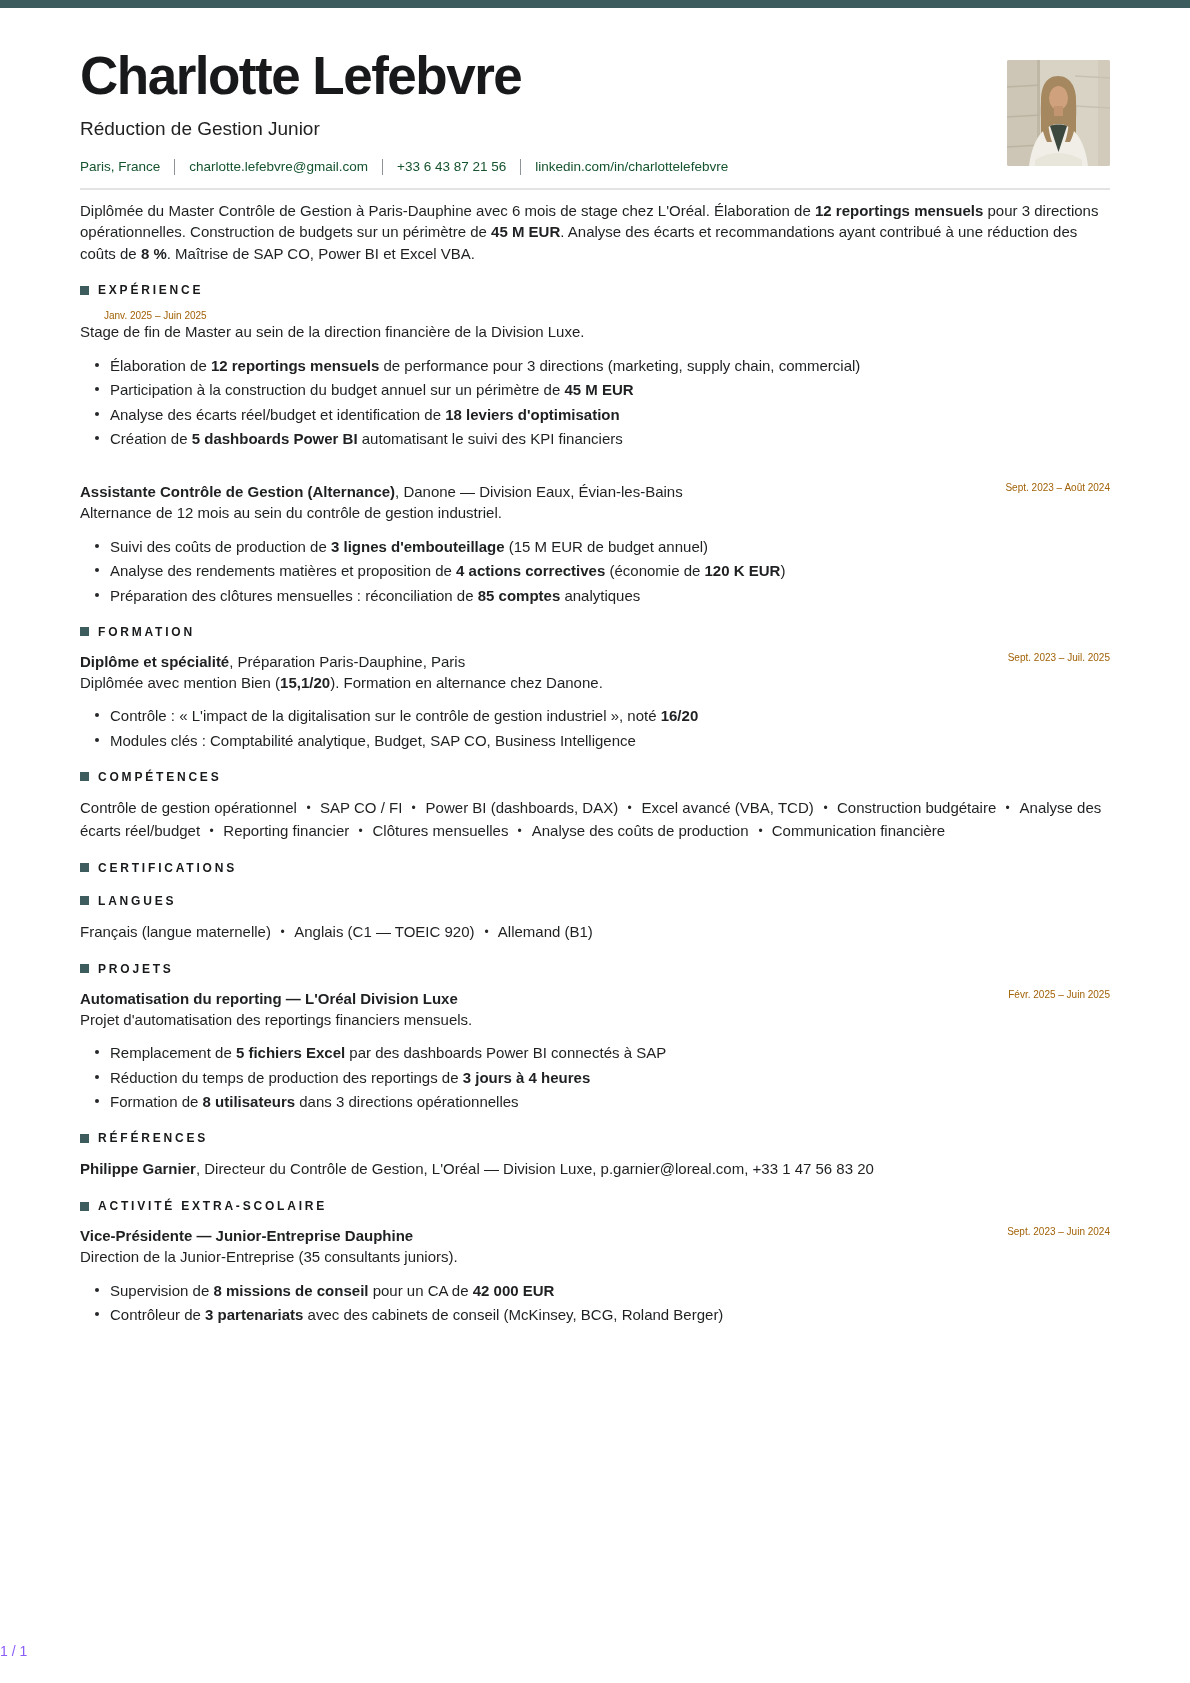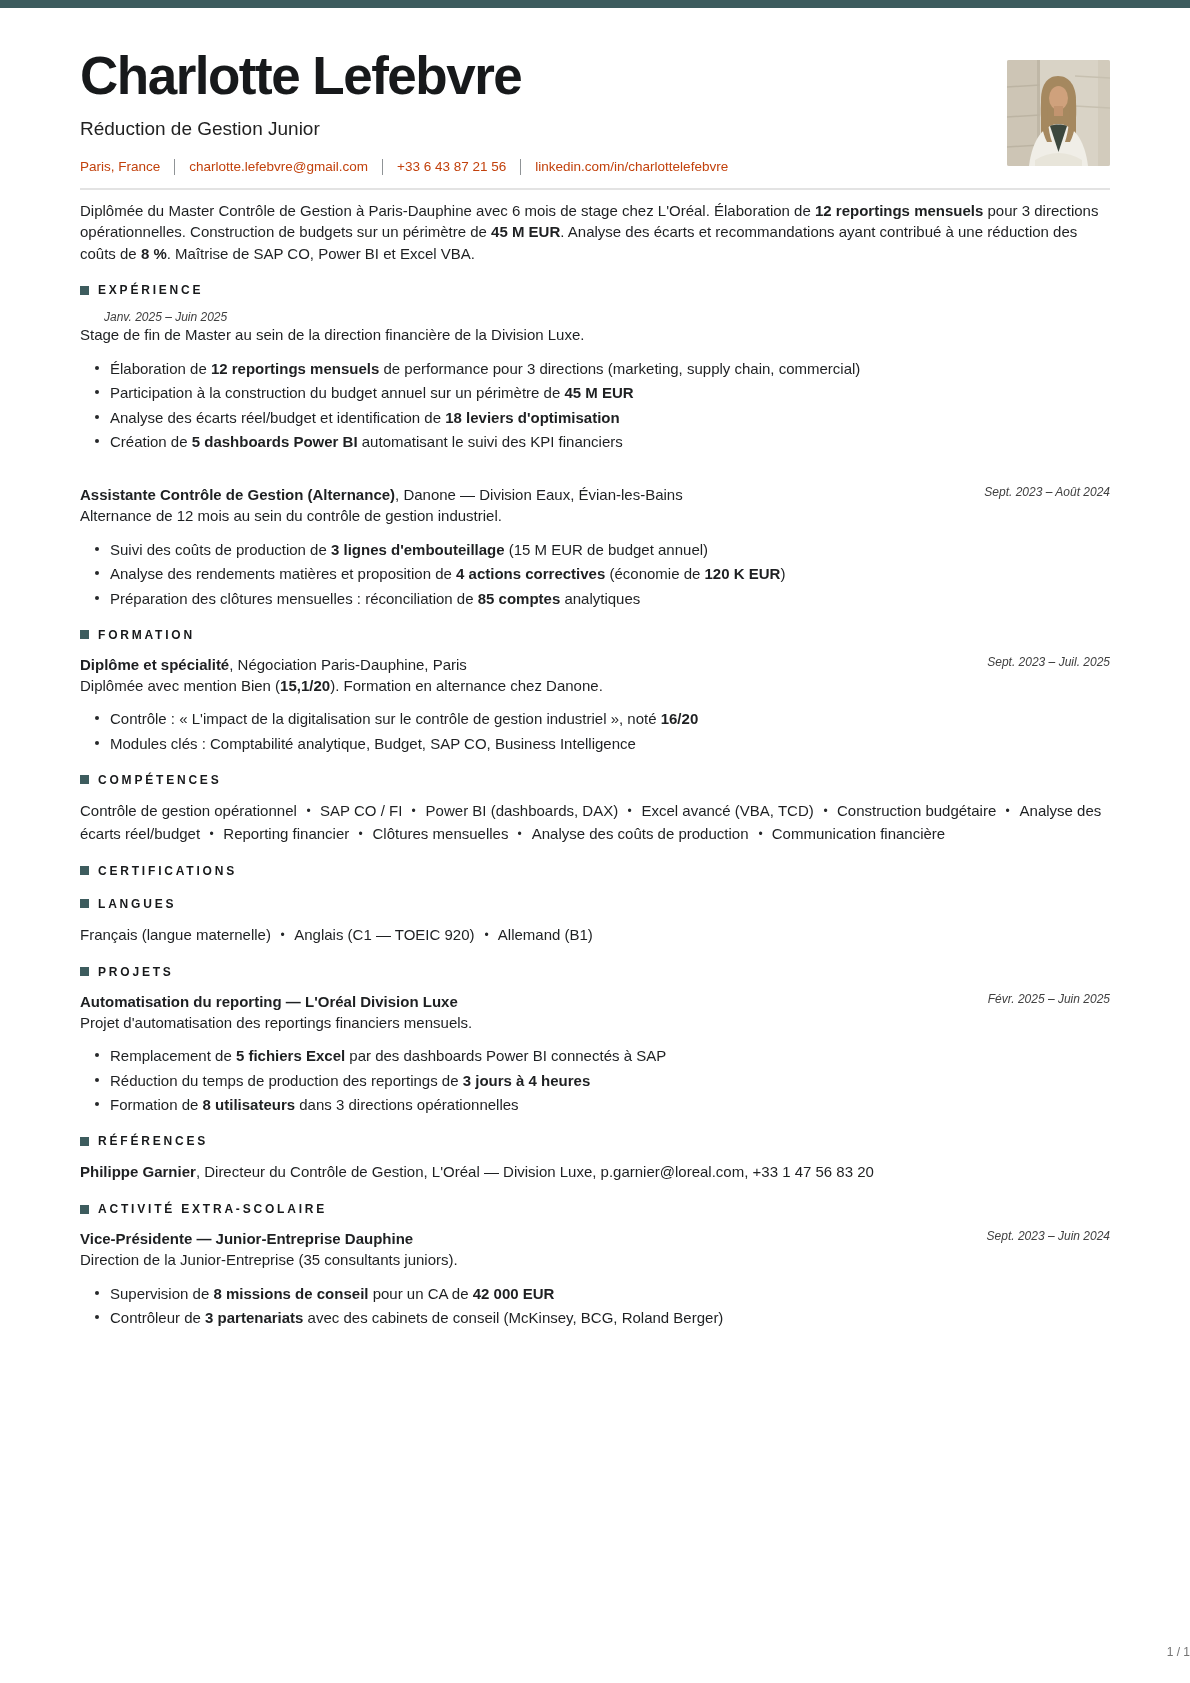--- a/index.html
+++ b/index.html
@@ -8,42 +8,42 @@
     background:#ffffff;color:#1e2022;
     font-family:"Liberation Sans", sans-serif;
     -webkit-font-smoothing:antialiased;
   }
   .topbar{height:8px;width:100%;background:var(--accent,#3d5c5e);}
   .page{padding:0 80px;}
   .header-row{display:flex;justify-content:space-between;align-items:flex-start;margin-top:40px;}
   .header-left{flex:1;min-width:0;}
   .name{font-size:53px;font-weight:700;letter-spacing:-1.5px;line-height:1.05;color:#17191b;}
   .job-title{font-size:19px;margin-top:14px;color:#222;}
-  .contact-row{display:flex;align-items:center;margin-top:19px;font-size:13.5px;color:#c2410c;}
+  .contact-row{display:flex;align-items:center;margin-top:19px;font-size:13.5px;color:#14532d;}
   .contact-sep{display:inline-block;width:0;height:16px;border-left:1.5px solid #8f9396;margin:0 14px;}
   .photo{width:103px;height:106px;border-radius:2px;overflow:hidden;flex:0 0 auto;margin-top:12px;}
   .rule{border:none;border-top:2px solid #e3e3e3;margin:13px 0 0 0;}
   .summary{margin-top:10px;font-size:15px;line-height:21.5px;color:#1e2022;}
   .b{font-weight:700;}
   section{margin-top:19px;}
   .sec-h{display:flex;align-items:center;margin:0 0 12px 0;font-size:12px;font-weight:700;
          letter-spacing:2.8px;color:#17191b;}
   .sq{width:9px;height:9px;background:var(--accent,#3d5c5e);margin-right:9px;flex:0 0 auto;}
   .entry{margin-top:32px;}
   .entry:first-of-type{margin-top:0;}
   .erow{display:flex;justify-content:space-between;align-items:flex-start;}
   .eh{font-size:15px;line-height:21px;}
-  .edate{font-size:12px;font-style:italic;color:#404040;white-space:nowrap;margin-left:24px;padding-top:1px;}
+  .edate{font-size:10px;color:#a16207;white-space:nowrap;margin-left:24px;padding-top:1px;}
   .esub{font-size:15px;line-height:21.5px;}
   ul.bullets{list-style:none;margin:12px 0 0 0;padding:0 0 0 30px;}
   ul.bullets li{position:relative;font-size:15px;line-height:21px;margin-bottom:3.5px;}
   ul.bullets li::before{content:"";position:absolute;left:-15px;top:8px;width:4px;height:4px;border-radius:50%;background:#26282a;}
   .inline-list,.para{margin:0;font-size:15px;line-height:23px;color:#1e2022;}
   .dotsep{display:inline-block;margin:0 9px;transform:scale(.8);color:#26282a;}
-  .footer{position:absolute;left:0;right:0;bottom:24px;text-align:right;font-size:12px;color:#737373;}
+  .footer{position:absolute;left:0;right:0;bottom:24px;text-align:left;font-size:14px;color:#8b5cf6;}
 </style>
 </head>
 <body>
 
 <div class="topbar"></div>
 
 <div class="page">
 
   <div class="header-row">
     <div class="header-left">
@@ -117,21 +117,21 @@
           </ul>
         </div>
       </section>
       <section>
         <h2 class="sec-h">
           <span class="sq"></span>
           <span>FORMATION</span>
         </h2>
         <div class="entry">
           <div class="erow">
-            <div class="eh"><span class="b">Diplôme et spécialité</span><span>, Négociation Paris-Dauphine, Paris</span></div>
+            <div class="eh"><span class="b">Diplôme et spécialité</span><span>, Préparation Paris-Dauphine, Paris</span></div>
             <div class="edate">Sept. 2023 – Juil. 2025</div>
           </div>
           <div class="esub"><span>Diplômée avec mention Bien (</span><span class="b">15,1/20</span><span>). Formation en alternance chez Danone.</span></div>
           <ul class="bullets">
             <li><span>Contrôle : « L'impact de la digitalisation sur le contrôle de gestion industriel », noté </span><span class="b">16/20</span></li>
             <li><span>Modules clés : Comptabilité analytique, Budget, SAP CO, Business Intelligence</span></li>
           </ul>
         </div>
       </section>
       <section>

